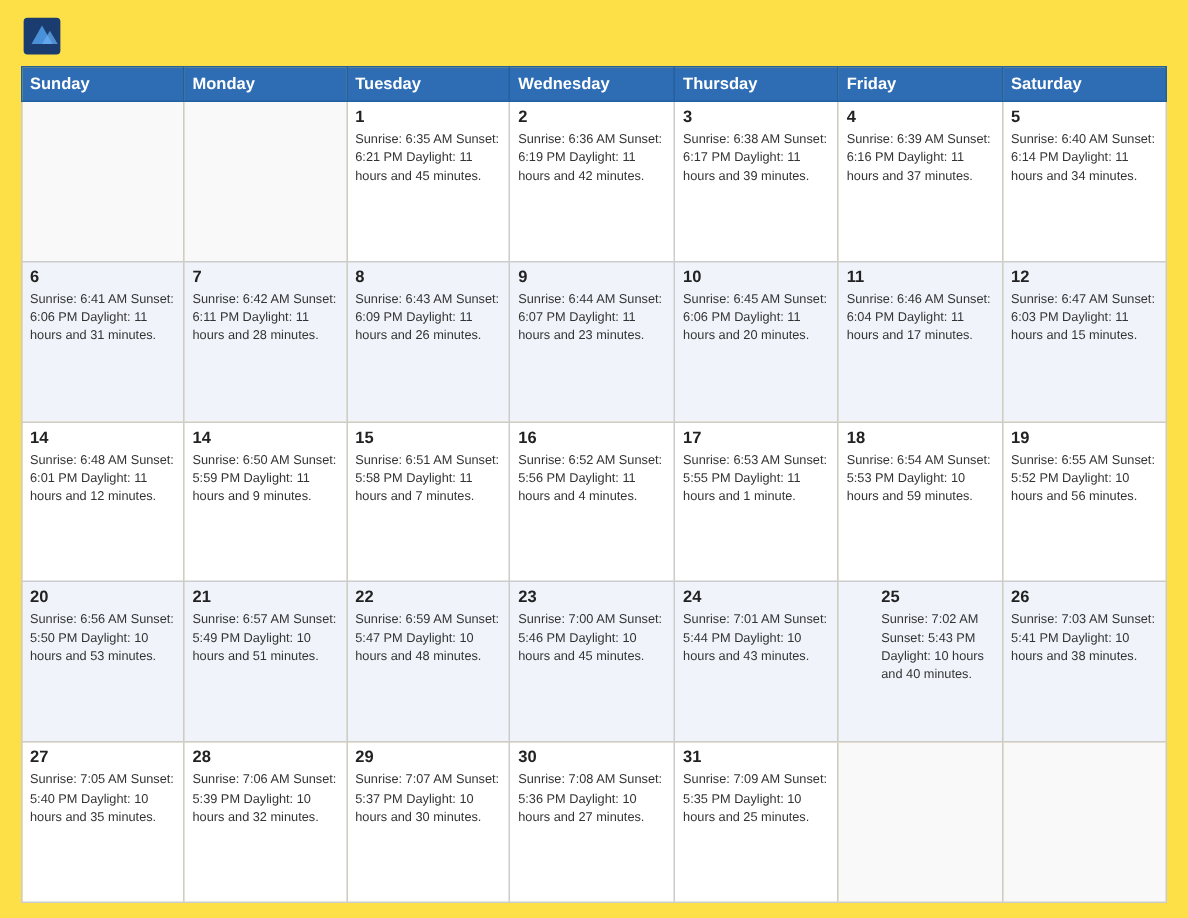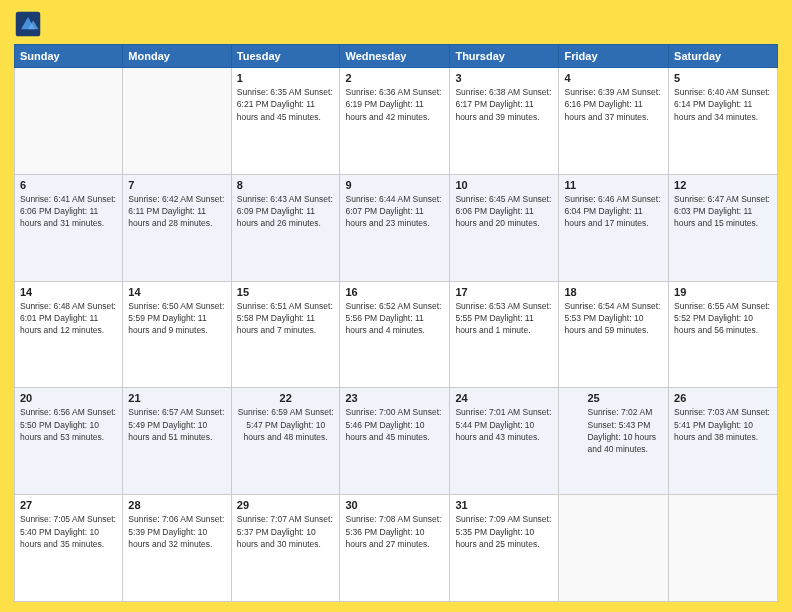--- a/index.html
+++ b/index.html
@@ -258,21 +258,21 @@
             <div class="day-info">Sunrise: 6:56 AM
 Sunset: 5:50 PM
 Daylight: 10 hours and 53 minutes.</div>
           </td>
           <td style="background: rgb(240, 244, 250);">
             <span class="day-num">21</span>
             <div class="day-info">Sunrise: 6:57 AM
 Sunset: 5:49 PM
 Daylight: 10 hours and 51 minutes.</div>
           </td>
-          <td style="background: rgb(240, 244, 250); text-align: center;">
+          <td style="background: rgb(240, 244, 250);">
             <span class="day-num">22</span>
             <div class="day-info">Sunrise: 6:59 AM
 Sunset: 5:47 PM
 Daylight: 10 hours and 48 minutes.</div>
           </td>
           <td style="background: rgb(240, 244, 250);">
             <span class="day-num">23</span>
             <div class="day-info">Sunrise: 7:00 AM
 Sunset: 5:46 PM
 Daylight: 10 hours and 45 minutes.</div>

